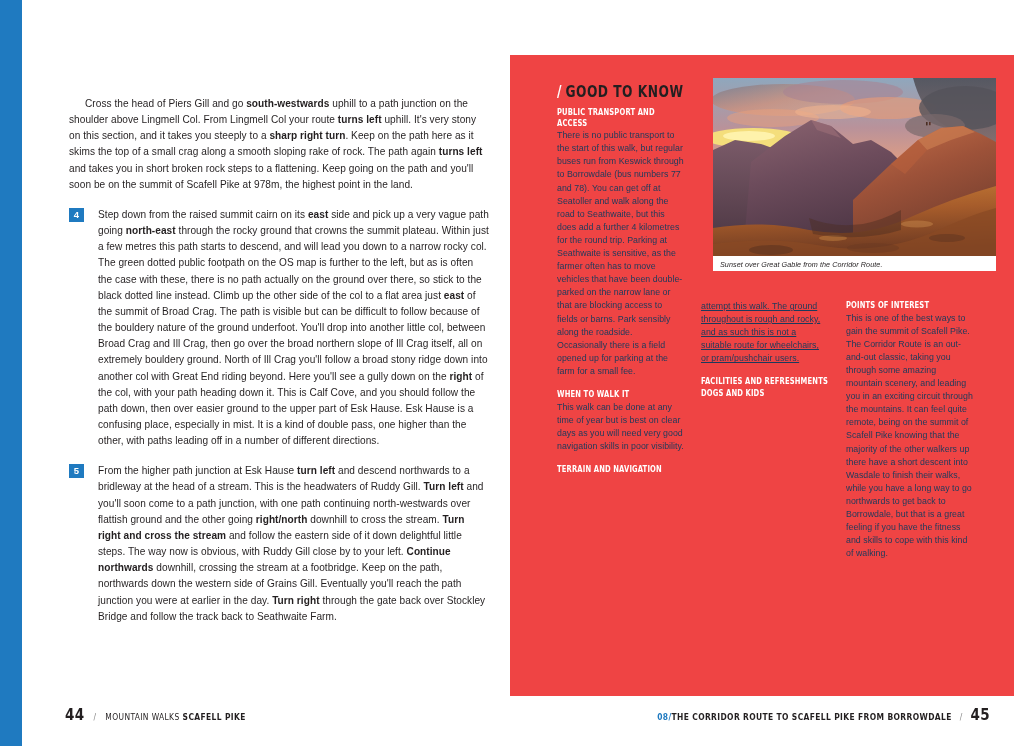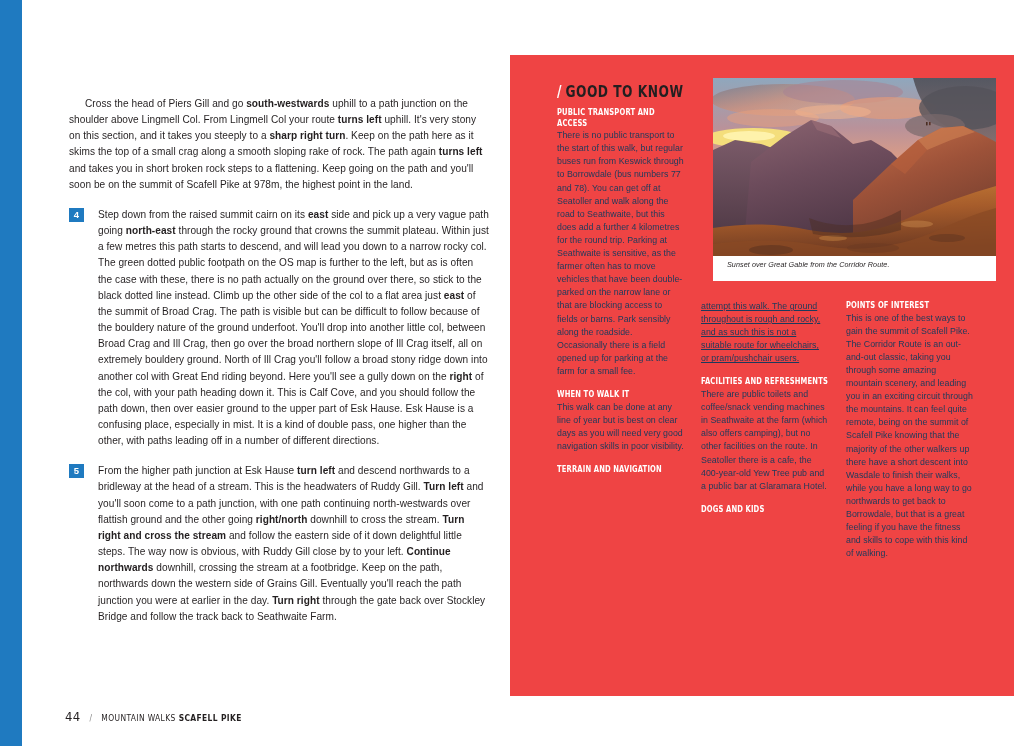--- a/index.html
+++ b/index.html
@@ -78,27 +78,27 @@
   
   #photo-wrap{
     position:absolute;left:203px;top:23px;width:283px;height:200px;
   }
   #photo{
     position:absolute;left:0;top:0;width:283px;height:178px;
     overflow:hidden;
   }
   #photo svg{display:block;}
   #photo-caption{
-    position:absolute;left:0;top:178px;width:283px;height:25px;
+    position:absolute;left:0;top:178px;width:283px;height:15px;
     background:#ffffff;
     color:#231f20;
     font-size:7.2px;
     font-style:italic;
     line-height:17px;
-    padding-left:14px;
+    padding-left:7px;
     box-sizing:border-box;
     letter-spacing:.01em;
   }
   
   .gtk-col{
     position:absolute;
     width:128px;
     color:#1b3a5c;
   }
   #gtk-c1{left:47px;top:52px;}
@@ -131,21 +131,21 @@
     position:absolute;bottom:22px;
     font-size:8.4px;
     color:#231f20;
     letter-spacing:.045em;
     font-weight:bold;
     font-family:"Liberation Sans Narrow","DejaVu Sans Condensed","Liberation Sans",sans-serif;
     white-space:nowrap;
   }
   #footer-left{left:43px;}
   #footer-right{right:34px;}
-  .footer .pg{font-weight:normal;font-size:13px;letter-spacing:.02em;text-align:center;}
+  .footer .pg{font-weight:bold;font-size:15px;letter-spacing:.02em;text-align:center;}
   .footer .sep{color:#8b8b8b;font-weight:normal;margin:0 9px;}
   .footer .sep2{color:#8b8b8b;font-weight:normal;margin:0 8px;}
   .footer .light{font-weight:normal;}
   .footer .chap{color:#1f7ac0;}
   .footer .strongp{font-weight:bold;}
 </style>
 </head>
 <body>
 
 <div id="spine"></div>
@@ -255,30 +255,32 @@
           <path d="M96 140 Q120 150 150 146 Q170 142 188 132 L188 152 Q150 164 100 156 Z" fill="#4b2d22" opacity=".45"></path>
         </svg>
       </div>
       <div id="photo-caption">Sunset over Great Gable from the Corridor Route.</div>
     </div>
 
     <div class="gtk-col" id="gtk-c1">
       <div class="gtk-head">PUBLIC TRANSPORT AND ACCESS</div>
       <p class="gtk-body">There is no public transport to the start of this walk, but regular buses run from Keswick through to Borrowdale (bus numbers 77 and 78). You can get off at Seatoller and walk along the road to Seathwaite, but this does add a further 4 kilometres for the round trip. Parking at Seathwaite is sensitive, as the farmer often has to move vehicles that have been double-parked on the narrow lane or that are blocking access to fields or barns. Park sensibly along the roadside. Occasionally there is a field opened up for parking at the farm for a small fee.</p>
       <div class="gtk-head">WHEN TO WALK IT</div>
-      <p class="gtk-body">This walk can be done at any line of year but is best on clear days as you will need very good navigation skills in poor visibility.</p>
+      <p class="gtk-body">This walk can be done at any time of year but is best on clear days as you will need very good navigation skills in poor visibility.</p>
       <div class="gtk-head">TERRAIN AND NAVIGATION</div>
     </div>
 
     <div class="gtk-col" id="gtk-c2">
       <p class="gtk-body cont">attempt this walk. The ground throughout is rough and rocky, and as such this is not a suitable route for wheelchairs, or pram/pushchair users.</p>
       <div class="gtk-head">FACILITIES AND REFRESHMENTS</div>
-      <p class="gtk-body">There are public toilets and coffee/snack vending machines in Seathwaite at the farm (which also offers camping), but no other facilities on the route. In Seatoller there is a cafe, the 400-year-old Yew Tree pub and a public bar at Glaramara Hotel.</p>
       <div class="gtk-head">DOGS AND KIDS</div>
     </div>
 
     <div class="gtk-col" id="gtk-c3">
       <div class="gtk-head">POINTS OF INTEREST</div>
       <p class="gtk-body">This is one of the best ways to gain the summit of Scafell Pike. The Corridor Route is an out-and-out classic, taking you through some amazing mountain scenery, and leading you in an exciting circuit through the mountains. It can feel quite remote, being on the summit of Scafell Pike knowing that the majority of the other walkers up there have a short descent into Wasdale to finish their walks, while you have a long way to go northwards to get back to Borrowdale, but that is a great feeling if you have the fitness and skills to cope with this kind of walking.</p>
     </div>
   </div>
 
+  <div class="footer" id="footer-right">
+    <span class="chap strongp">08</span><span class="chap">/</span><span class="strongp">THE CORRIDOR ROUTE TO SCAFELL PIKE FROM BORROWDALE</span><span class="sep2">/</span><span class="pg">45</span>
+  </div>
 </div>
 
 </body></html>

